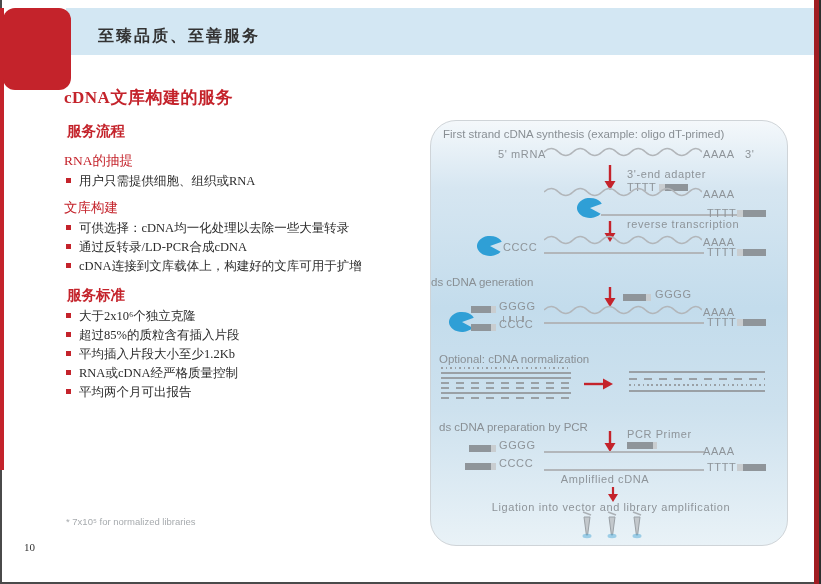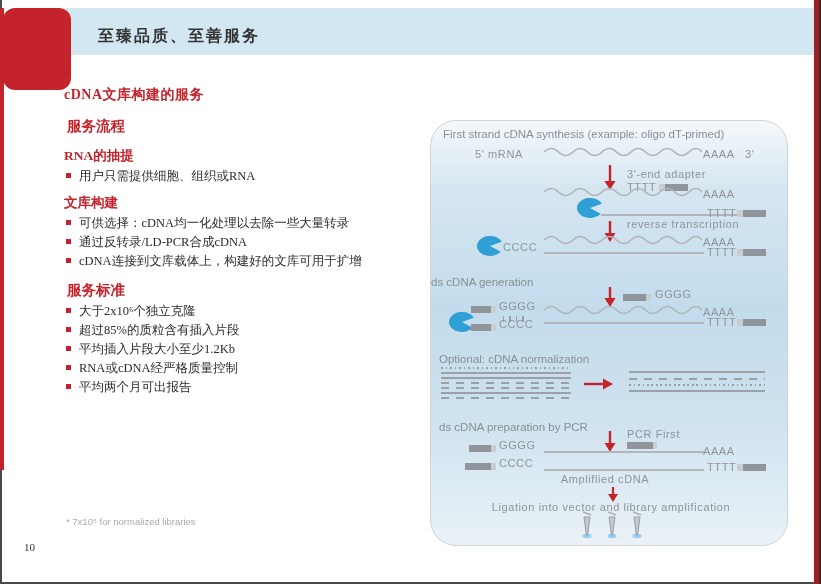--- a/index.html
+++ b/index.html
@@ -19,23 +19,23 @@
   .edge-right-red{position:absolute;right:2px;top:0;width:5px;height:584px;background:#a01d22}
   .left-red-strip{position:absolute;left:0;top:8px;width:4px;height:462px;background:var(--accent)}
 
   
   .band{position:absolute;left:66px;top:8px;width:748px;height:47px;background:var(--band)}
   .brand-block{position:absolute;left:3px;top:8px;width:68px;height:82px;background:var(--accent);border-radius:12px;z-index:2}
   .header-title{position:absolute;left:98px;top:26px;font-size:16px;font-weight:bold;color:#333;letter-spacing:2px;z-index:3}
 
   
   .content{position:absolute;left:64px;top:86px;width:362px}
-  .doc-title{font-size:14px;font-weight:bold;color:var(--accent);letter-spacing:.5px}
+  .doc-title{font-size:17px;font-weight:bold;color:var(--accent);letter-spacing:.5px}
   .h2{font-size:14.5px;font-weight:bold;color:var(--accent);margin-top:13px;margin-left:3px}
-  .h3{font-size:13.5px;font-weight:bold;color:var(--accent);margin-top:11px}
+  .h3{font-size:13.5px;font-weight:normal;color:var(--accent);margin-top:11px}
   ul.blist{list-style:none;margin-top:5px}
   ul.blist li{font-size:12.5px;color:#2b2b2b;margin:0 0 6px 2px;line-height:13px}
   ul.blist li::before{content:"";display:inline-block;width:5px;height:5px;background:var(--accent);margin-right:8px;vertical-align:2px}
   .footnote{position:absolute;left:66px;top:516px;font-family:"Liberation Sans","DejaVu Sans",sans-serif;font-size:9.5px;color:#a7abae}
   .pagenum{position:absolute;left:24px;top:541px;font-family:Liberation Serif, serif;font-size:11px;color:#333}
 
   
   .panel{position:absolute;left:430px;top:120px;width:358px;height:426px;border-radius:26px;
     border:1px solid #cfd4d8;
     background:linear-gradient(180deg,#f4f8fb 0%,#d6e6f1 16%,#c3dcec 44%,#cde1ee 68%,#e9f2f7 100%);
@@ -96,21 +96,21 @@
     </ul>
   </div>
 
   <div class="footnote">* 7x10⁵ for normalized libraries</div>
   <div class="pagenum">10</div>
 
   <div class="panel">
 
     <div class="abs pheading" style="left:12px;top:7px">First strand cDNA synthesis (example: oligo dT-primed)</div>
 
-    <div class="abs plabel" style="left:44px;top:27px">5' mRNA</div>
+    <div class="abs plabel" style="left:67px;top:27px">5' mRNA</div>
     <div class="abs wave" style="left:113px;top:22px;width:158px;height:18px"><svg width="158" height="18" viewBox="0 0 158 18">
           <path d="M0 9 Q 7.3 2 14.5 9 Q 21.8 16 29.0 9 Q 36.3 2 43.5 9 Q 50.8 16 58.0 9 Q 65.3 2 72.5 9 Q 79.8 16 87.0 9 Q 94.3 2 101.5 9 Q 108.8 16 116.0 9 Q 123.3 2 130.5 9 Q 137.8 16 145.0 9 Q 152.3 2 158.0 9" fill="none" stroke="#b2b6ba" stroke-width="1.6"></path>
         </svg></div>
     <div class="abs plabel" style="left:272px;top:27px">AAAA</div>
     <div class="abs plabel" style="left:314px;top:27px">3'</div>
 
     <div class="abs" style="left:172px;top:44px">
       <svg width="14" height="26" viewBox="0 0 14 26">
           <line x1="7" y1="0" x2="7" y2="17" stroke="#c4232b" stroke-width="2.4"></line>
           <polygon points="1.5,16 12.5,16 7,25" fill="#c4232b"></polygon>
@@ -224,21 +224,21 @@
         </svg>
     </div>
     <div class="abs nr" style="left:198px;top:250px;width:136px">
       <div class="ln-solid"></div>
         <div class="ln-dash"></div>
         <div class="ln-dot"></div>
         <div class="ln-solid"></div>
     </div>
 
     <div class="abs pheading" style="left:8px;top:300px">ds cDNA preparation by PCR</div>
-    <div class="abs plabel" style="left:196px;top:307px">PCR First</div>
+    <div class="abs plabel" style="left:196px;top:307px">PCR Primer</div>
     <div class="abs blk" style="left:196px;top:321px">
         <span class="d" style="width:26px"></span>
         <span class="l" style="width:4px"></span>
       </div>
     <div class="abs" style="left:172px;top:310px">
       <svg width="14" height="22" viewBox="0 0 14 22">
           <line x1="7" y1="0" x2="7" y2="13" stroke="#c4232b" stroke-width="2.4"></line>
           <polygon points="1.5,12 12.5,12 7,21" fill="#c4232b"></polygon>
         </svg>
     </div>

